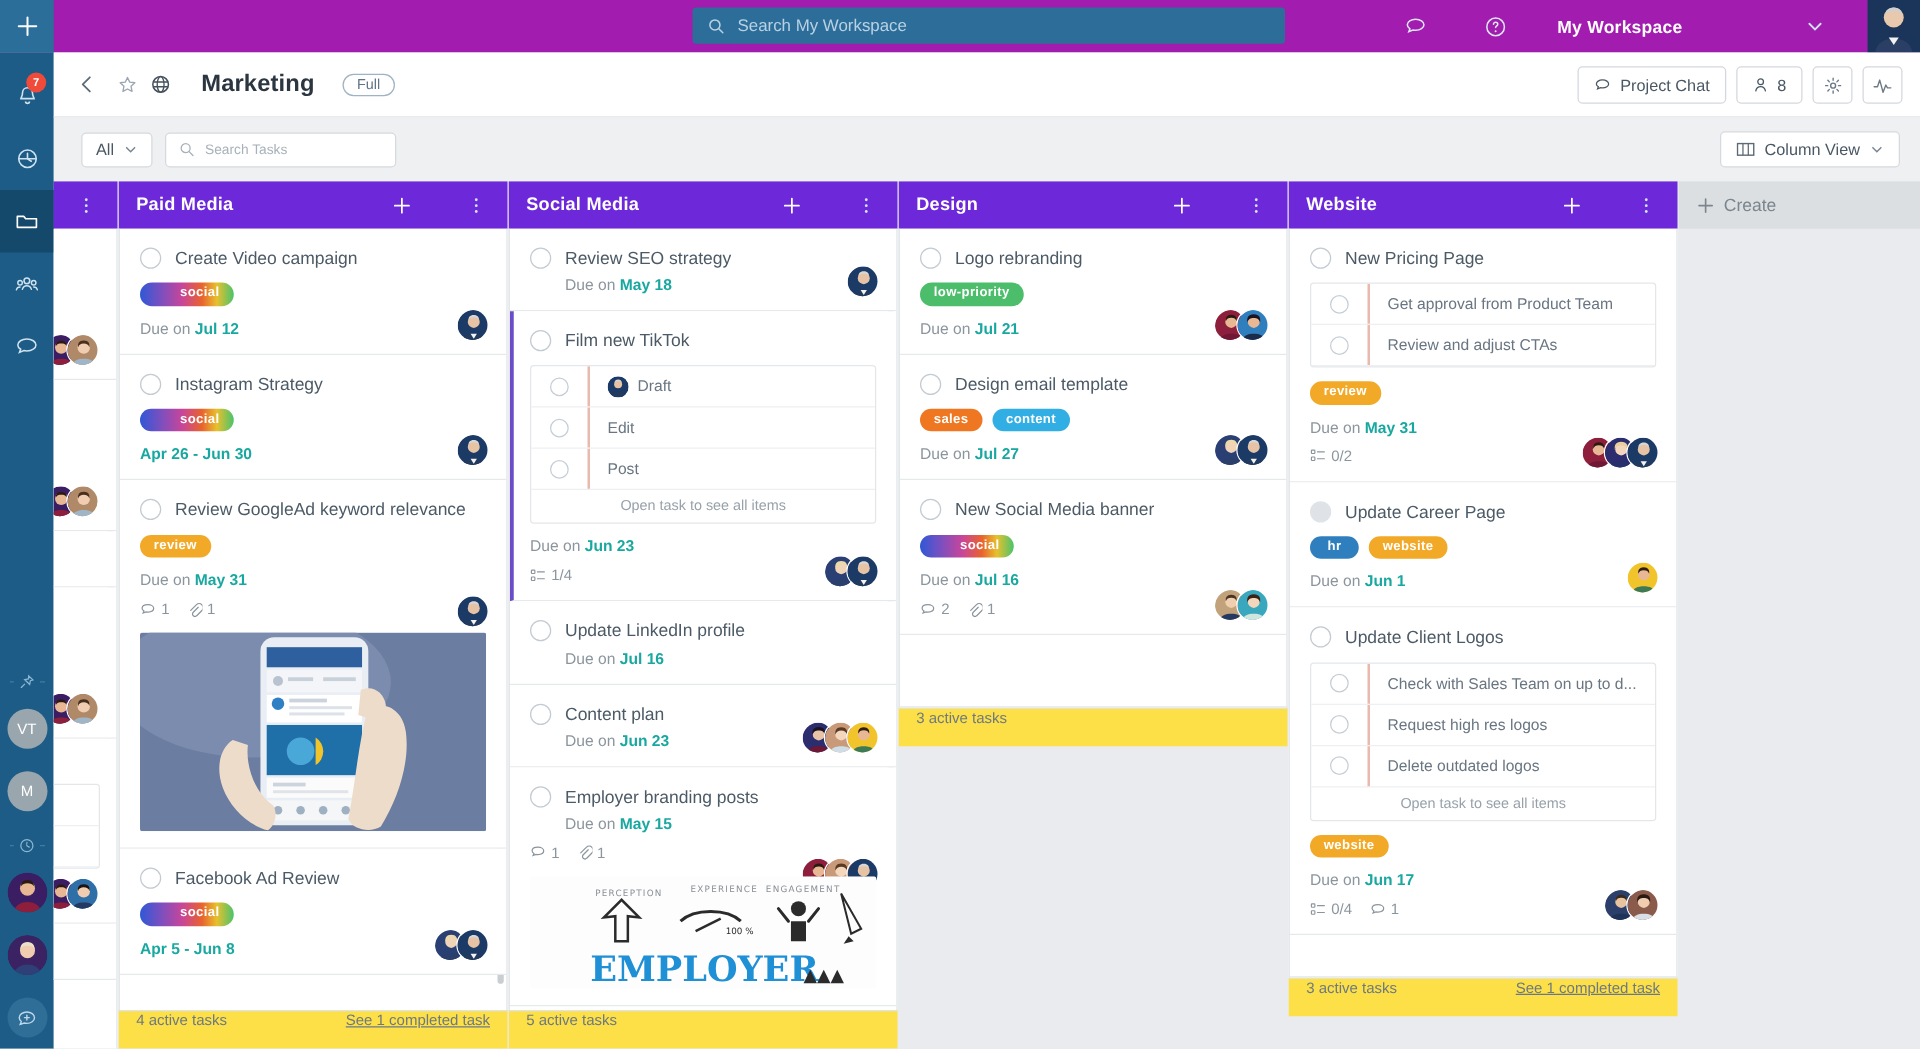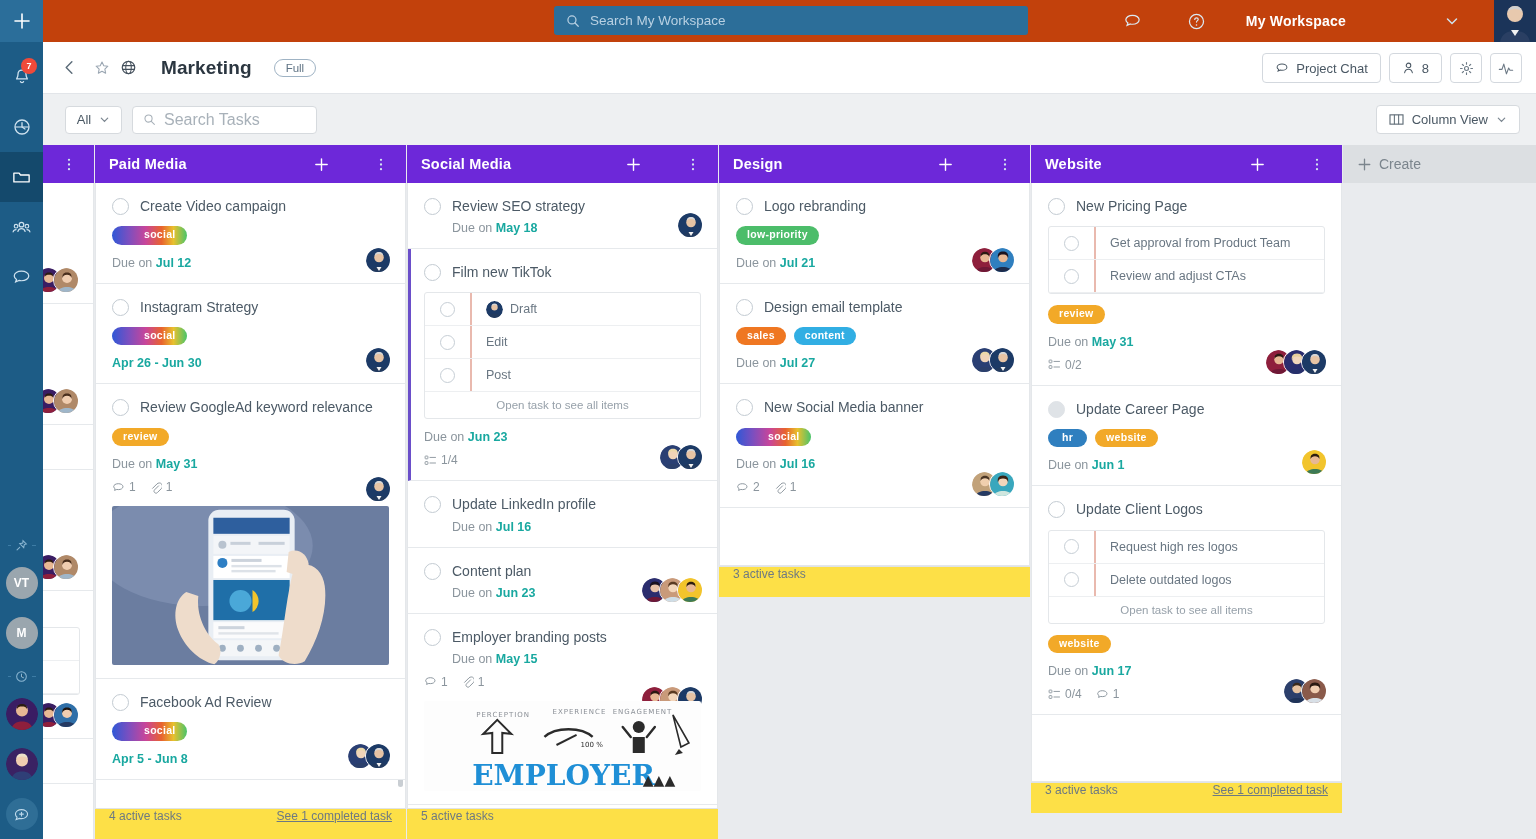--- a/index.html
+++ b/index.html
@@ -7,21 +7,21 @@
     width: 1536px; height: 839px;
     overflow: hidden;
     font-family: "Liberation Sans", sans-serif;
     background: #e9ebee;
   }
   body { position: relative; }
 
   
   .topbar {
     position: absolute; top: 0; left: 0; width: 1536px; height: 42px;
-    background: #c2410c; display: flex; align-items: center;
+    background: #a21caf; display: flex; align-items: center;
   }
   .topbar-plus {
     width: 43px; height: 42px; background: #2b6e9a;
     display: flex; align-items: center; justify-content: center;
     color: #fff; font-size: 22px; font-weight: 300; cursor: pointer;
   }
   .topbar-search {
     position: absolute; left: 554px; top: 6px; width: 474px; height: 29px;
     background: #2c6e99; border-radius: 3px;
     display: flex; align-items: center; padding: 0 12px; gap: 10px;
@@ -54,21 +54,21 @@
     position: absolute; top: 6px; right: 6px;
     background: #ef4a3a; color: #fff; font-size: 9px; font-weight: bold;
     border-radius: 9px; min-width: 16px; height: 16px; line-height: 16px; text-align: center;
     padding: 0 3px;
   }
   .rail-sep { width: 28px; margin: 12px 0 6px; display:flex; align-items:center; gap:4px; color:#5d93b5; }
   .rail-sep .ln { flex:1; height:1px; background:#3d7ca5; }
   .rail-av {
     width: 32px; height: 32px; border-radius: 50%;
     display: flex; align-items: center; justify-content: center;
-    color: #fff; font-weight: bold; font-size: 12px; margin: 9px 0; cursor: pointer;
+    color: #fff; font-weight: normal; font-size: 12px; margin: 9px 0; cursor: pointer;
     overflow: hidden;
   }
   .rail-av.grey { background: #9aa6ae; }
 
   
   .projhdr {
     position: absolute; left: 43px; top: 42px; width: 1493px; height: 52px;
     background: #fff; border-bottom: 1px solid #e2e5e9;
     display: flex; align-items: center; padding-left: 18px;
   }
@@ -111,21 +111,21 @@
   .sel-all {
     background:#fff; border:1px solid #d6dade; border-radius: 4px; height: 28px; width: 57px;
     display:flex; align-items:center; justify-content:center; gap: 8px;
     font-size: 13px; color: #4a5864; cursor:pointer;
   }
   .task-search {
     margin-left: 10px; background:#fff; border:1px solid #d6dade; border-radius: 4px;
     height: 28px; width: 185px; display:flex; align-items:center; gap: 8px; padding: 0 10px;
   }
   .task-search input {
-    border: none; outline: none; font-size: 16px; color: #b91c1c; width: 100%;
+    border: none; outline: none; font-size: 11px; color: #b91c1c; width: 100%;
     font-family: "Liberation Sans", sans-serif; background: transparent;
   }
   .task-search input::placeholder { color: #a8b1b9; }
   .colview {
     position: absolute; right: 16px; top: 11px;
     background:#fff; border:1px solid #d6dade; border-radius: 4px; height: 29px;
     display:flex; align-items:center; gap: 8px; padding: 0 12px;
     font-size: 13px; color: #4a5864; cursor: pointer;
   }
 
@@ -1245,20 +1245,25 @@
 
       <div class="card">
         <div class="card-top">
           <span class="chk"></span>
           <span class="card-title">Update Client Logos</span>
         </div>
         <div class="subs">
           <div class="sub">
             <span class="sub-chk"></span>
             <span class="sub-bar"></span>
+            <span class="sub-txt">Check with Sales Team on up to d...</span>
+          </div>
+          <div class="sub">
+            <span class="sub-chk"></span>
+            <span class="sub-bar"></span>
             <span class="sub-txt">Request high res logos</span>
           </div>
           <div class="sub">
             <span class="sub-chk"></span>
             <span class="sub-bar"></span>
             <span class="sub-txt">Delete outdated logos</span>
           </div>
           <div class="sub-more">Open task to see all items</div>
         </div>
         <div class="tags">

